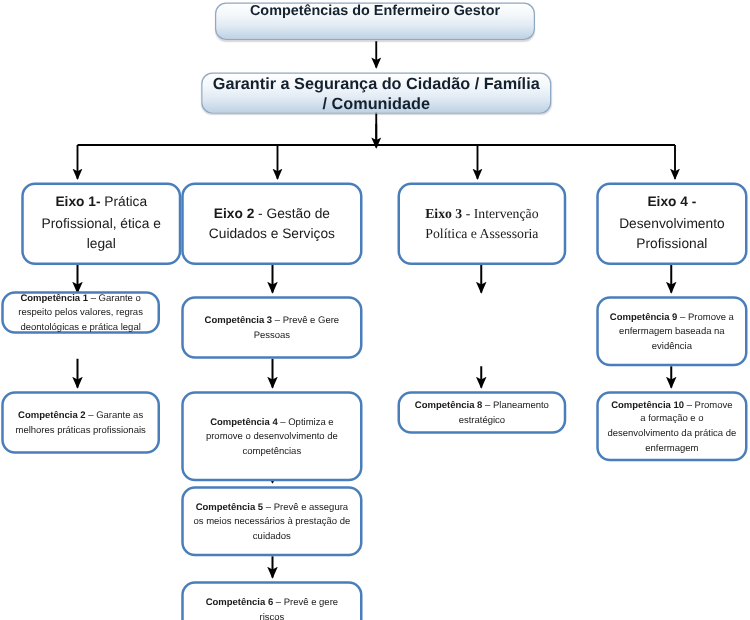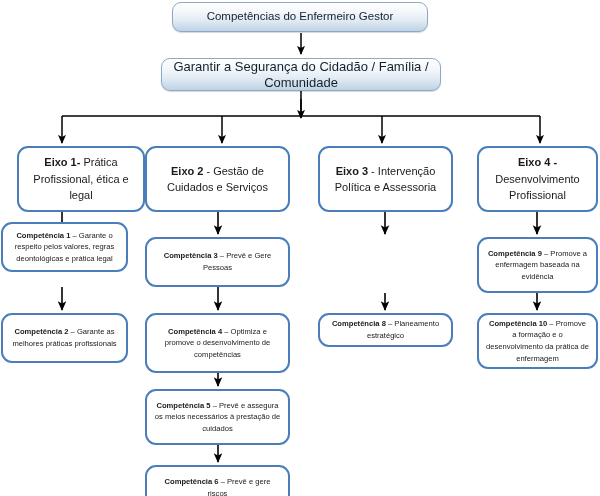--- a/index.html
+++ b/index.html
@@ -37,24 +37,23 @@
     border: 1px solid #8fa8c4;
     border-radius: 9px;
     background: linear-gradient(to bottom,
                 #fdfefe 0%,
                 #f4f8fb 30%,
                 #e2ebf4 62%,
                 #c9dae9 88%,
                 #bed3e6 100%);
     box-shadow: 0 1px 1px rgba(0,0,0,0.16), inset 0 1px 0 #ffffff;
     display: flex;
-    align-items: center;
     justify-content: center;
     text-align: center;
-    font-weight: normal;
+    font-weight: bold;
     color: #14212e;
     line-height: 1.2;
     padding: 0 8px;
   }
   #box-title        { left: 172px; top: 2px;  width: 256px; height: 30px; font-size: 11.5px; }
   #box-goal         { left: 161px; top: 58px; width: 280px; height: 33px; font-size: 13px; }
 
   
   .node {
     position: absolute;
@@ -78,29 +77,29 @@
     font-size: 7.6px;
     line-height: 1.52;
   }
   .node b {
     font-weight: bold;
   }
 
   
   #axis-0 { left: 17px;   top: 146px; width: 128px; height: 66px; }
   #axis-1 { left: 145px; top: 146px; width: 145px; height: 66px; }
-  #axis-2 { left: 318px; top: 146px; width: 135px; height: 66px; }
+  #axis-2 { left: 318px; top: 146px; width: 135px; height: 66px; font-family: Liberation Serif, serif; }
   #axis-3 { left: 477px; top: 146px; width: 121px; height: 66px; }
 
   
-  #c1-0 { left: 1px;   top: 222px; width: 127px; height: 50px; justify-content: center; }
+  #c1-0 { left: 1px;   top: 233px; width: 127px; height: 34px; justify-content: center; }
   #c1-1 { left: 1px;   top: 313px; width: 127px; height: 50px; }
   
   #c2-0 { left: 145px; top: 237px; width: 145px; height: 50px; }
-  #c2-1 { left: 145px; top: 313px; width: 145px; height: 60px; }
+  #c2-1 { left: 145px; top: 313px; width: 145px; height: 72px; }
   #c2-2 { left: 145px; top: 389px; width: 145px; height: 56px; justify-content: flex-end; }
   #c2-3 { left: 145px; top: 465px; width: 145px; height: 45px; }
   
   #c3-0 { left: 318px; top: 237px; width: 135px; height: 56px; }
   #c3-1 { left: 318px; top: 313px; width: 135px; height: 34px; }
   
   #c4-0 { left: 477px; top: 237px; width: 121px; height: 56px; }
   #c4-1 { left: 477px; top: 313px; width: 121px; height: 56px; }
 </style>
 </head>

